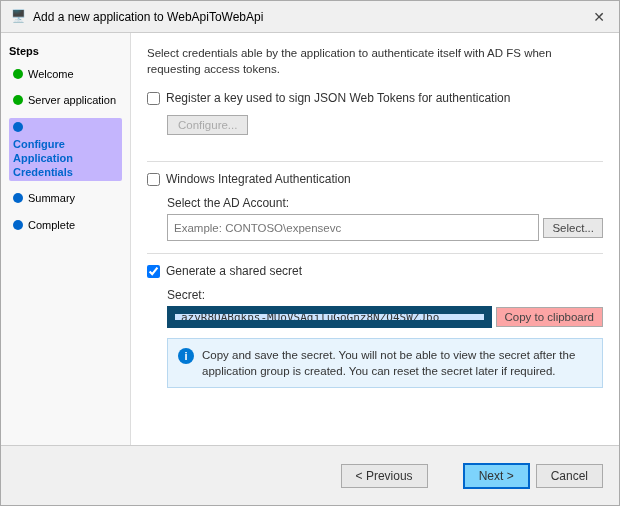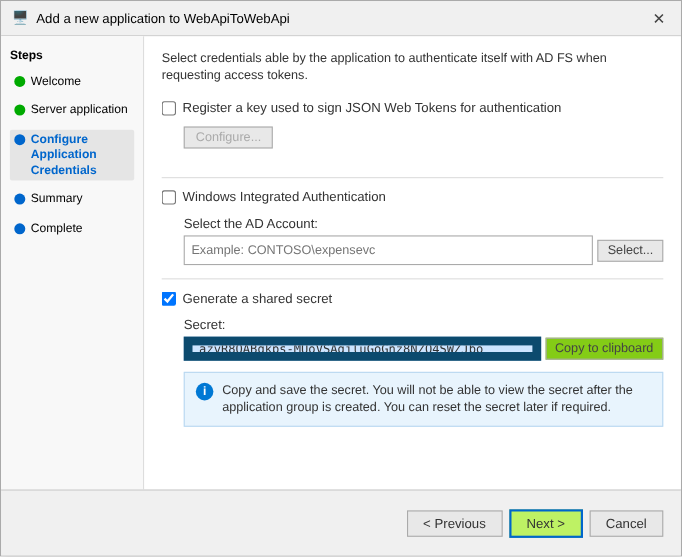--- a/index.html
+++ b/index.html
@@ -89,21 +89,22 @@
     .step-item {
       display: flex;
       align-items: flex-start;
       gap: 5px;
       margin-bottom: 8px;
       padding: 2px 4px;
       border-radius: 2px;
     }
 
     .step-item.active {
-      background: #e5e5e5;
+      background: #c4b5fd;
+      flex-direction: column;
     }
 
     .step-dot {
       width: 10px;
       height: 10px;
       border-radius: 50%;
       margin-top: 2px;
       flex-shrink: 0;
     }
 
@@ -229,21 +230,21 @@
       padding: 2px 6px;
       font-size: 11px;
       color: #333;
       background: #cce4ff;
       font-family: monospace;
     }
 
     .copy-btn {
       padding: 3px 8px;
       font-size: 11.5px;
-      background: #84cc16;
+      background: #fca5a5;
       border: 1px solid #aaa;
       cursor: pointer;
       white-space: nowrap;
       color: #444;
     }
 
     .info-box {
       display: flex;
       align-items: flex-start;
       gap: 8px;
@@ -291,22 +292,23 @@
       font-size: 12px;
       border: 1px solid #aaa;
       background: #e8e8e8;
       cursor: pointer;
       min-width: 60px;
       color: #333;
     }
 
     .footer-btn.primary {
       border: 2px solid #0066cc;
-      background: #bef264;
+      background: #7dd3fc;
       font-weight: normal;
+      margin-left: 29px;
     }
 
     .divider {
       border: none;
       border-top: 1px solid #ddd;
       margin-bottom: 10px;
     }
   </style>
 </head>
 <body>

